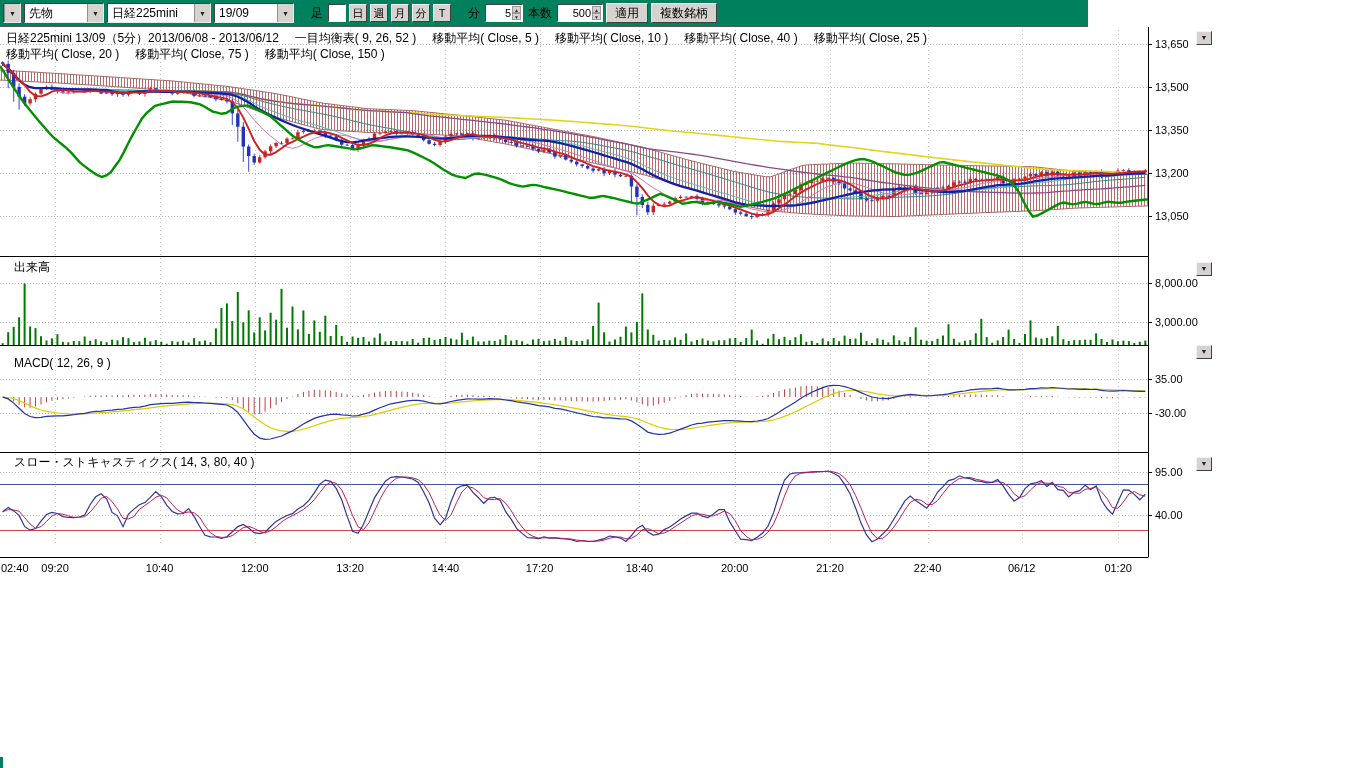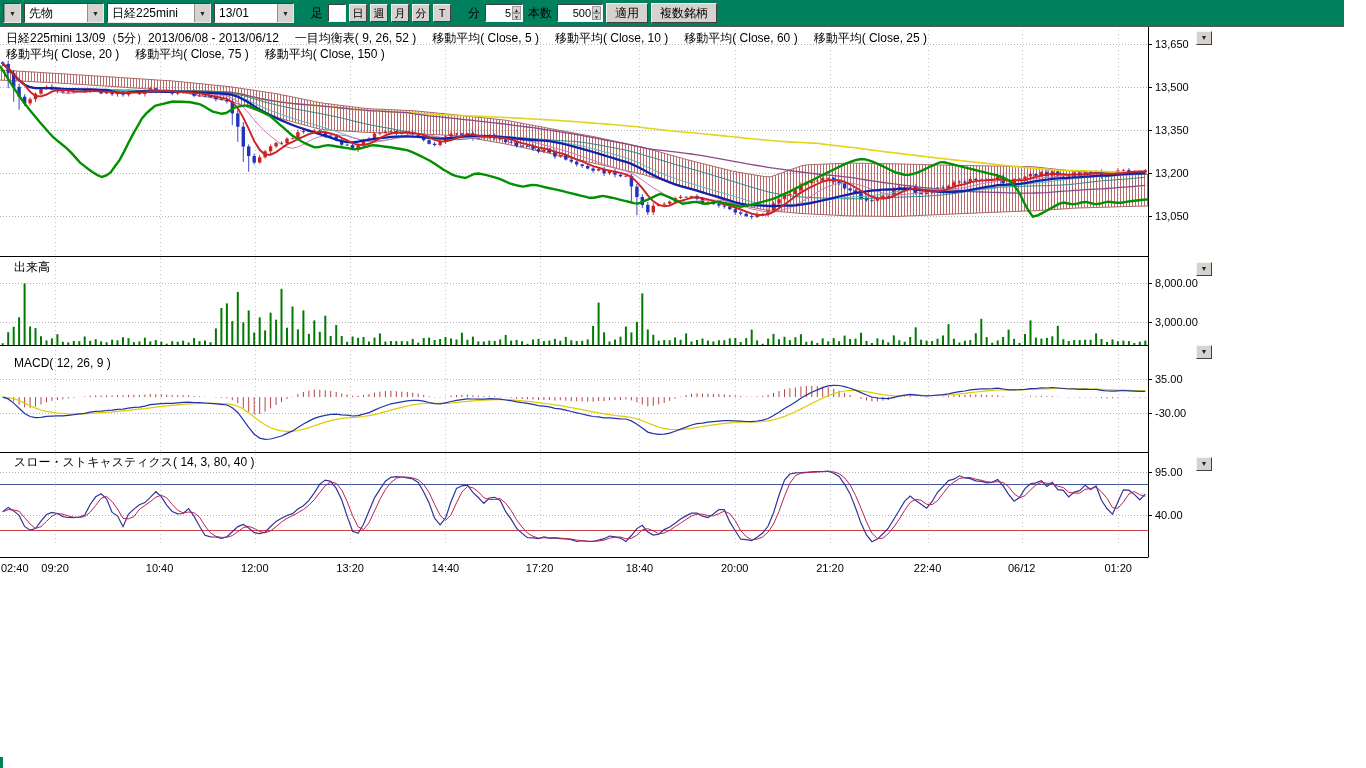--- a/index.html
+++ b/index.html
@@ -1,19 +1,19 @@
 <!DOCTYPE html>
 <html><head>
 <meta charset="utf-8">
 <style>
   *{margin:0;padding:0;box-sizing:border-box;}
   html,body{width:1366px;height:768px;overflow:hidden;}
   body{background:#fff;font-family:"Liberation Sans","DejaVu Sans",sans-serif;position:relative;}
 
-  .toolbar{position:absolute;top:0;left:0;width:1344px;height:27px;display:flex;align-items:center;
+  .toolbar{position:absolute;top:0;left:0;width:1088px;height:27px;display:flex;align-items:center;
     padding:0 3px;gap:3px;z-index:3;border-bottom:1px solid #555;background:#00805c;}
   .combo{display:inline-flex;height:20px;background:#fff;border:1px solid;border-color:#404040 #e9e9e9 #e9e9e9 #404040;align-items:stretch;}
   .combo-val{font-size:12px;line-height:18px;padding:0 4px;background:#fff;color:#000;white-space:nowrap;}
   .combo-arrow{width:16px;background:#d6d3ce;border-left:1px solid #909090;display:flex;align-items:center;justify-content:center;font-size:7px;color:#222;}
   .tb-label{font-size:12px;color:#000;margin:0 2px;white-space:nowrap;}
   .bar-btn{width:18px;height:18px;background:#d6d3ce;border:1px solid;border-color:#f4f4f4 #404040 #404040 #f4f4f4;
     font-size:11px;line-height:16px;text-align:center;color:#000;}
   .bar-btn.active{background:#fff;border-color:#404040 #f4f4f4 #f4f4f4 #404040;}
   .tb-input{height:18px;background:#fff;border:1px solid;border-color:#404040 #f4f4f4 #f4f4f4 #404040;
     font-size:11px;color:#000;position:relative;display:flex;align-items:center;justify-content:flex-end;padding:0 11px 0 2px;}
@@ -989,21 +989,21 @@
   </div>
   <div class="combo">
     <span class="combo-val" style="min-width:62px">先物</span>
     <span class="combo-arrow">▼</span>
   </div>
   <div class="combo">
     <span class="combo-val" style="min-width:86px">日経225mini</span>
     <span class="combo-arrow">▼</span>
   </div>
   <div class="combo">
-    <span class="combo-val" style="min-width:62px">13/01</span>
+    <span class="combo-val" style="min-width:62px">19/09</span>
     <span class="combo-arrow">▼</span>
   </div>
 
   <span class="tb-label" style="margin-left:14px">足</span>
   <span class="bar-btn active"></span>
   <span class="bar-btn">日</span>
   <span class="bar-btn">週</span>
   <span class="bar-btn">月</span>
   <span class="bar-btn">分</span>
   <span class="bar-btn">T</span>
@@ -1026,21 +1026,21 @@
   </div>
   <button class="tb-btn">適用</button>
   <button class="tb-btn" style="">複数銘柄</button>
 </div>
 
 <div class="legend" id="legend1">
   <span>日経225mini 13/09（5分）2013/06/08 - 2013/06/12</span>
   <span>一目均衡表( 9, 26, 52 )</span>
   <span>移動平均( Close, 5 )</span>
   <span>移動平均( Close, 10 )</span>
-  <span>移動平均( Close, 60 )</span>
+  <span>移動平均( Close, 40 )</span>
   <span>移動平均( Close, 25 )</span>
 </div>
 <div class="legend" id="legend2">
   <span>移動平均( Close, 20 )</span>
   <span>移動平均( Close, 75 )</span>
   <span>移動平均( Close, 150 )</span>
 </div>
 <div class="panel-label" id="vol-label">出来高</div>
 <div class="panel-label" id="macd-label">MACD( 12, 26, 9 )</div>
 <div class="panel-label" id="stoch-label">スロー・ストキャスティクス( 14, 3, 80, 40 )</div>

